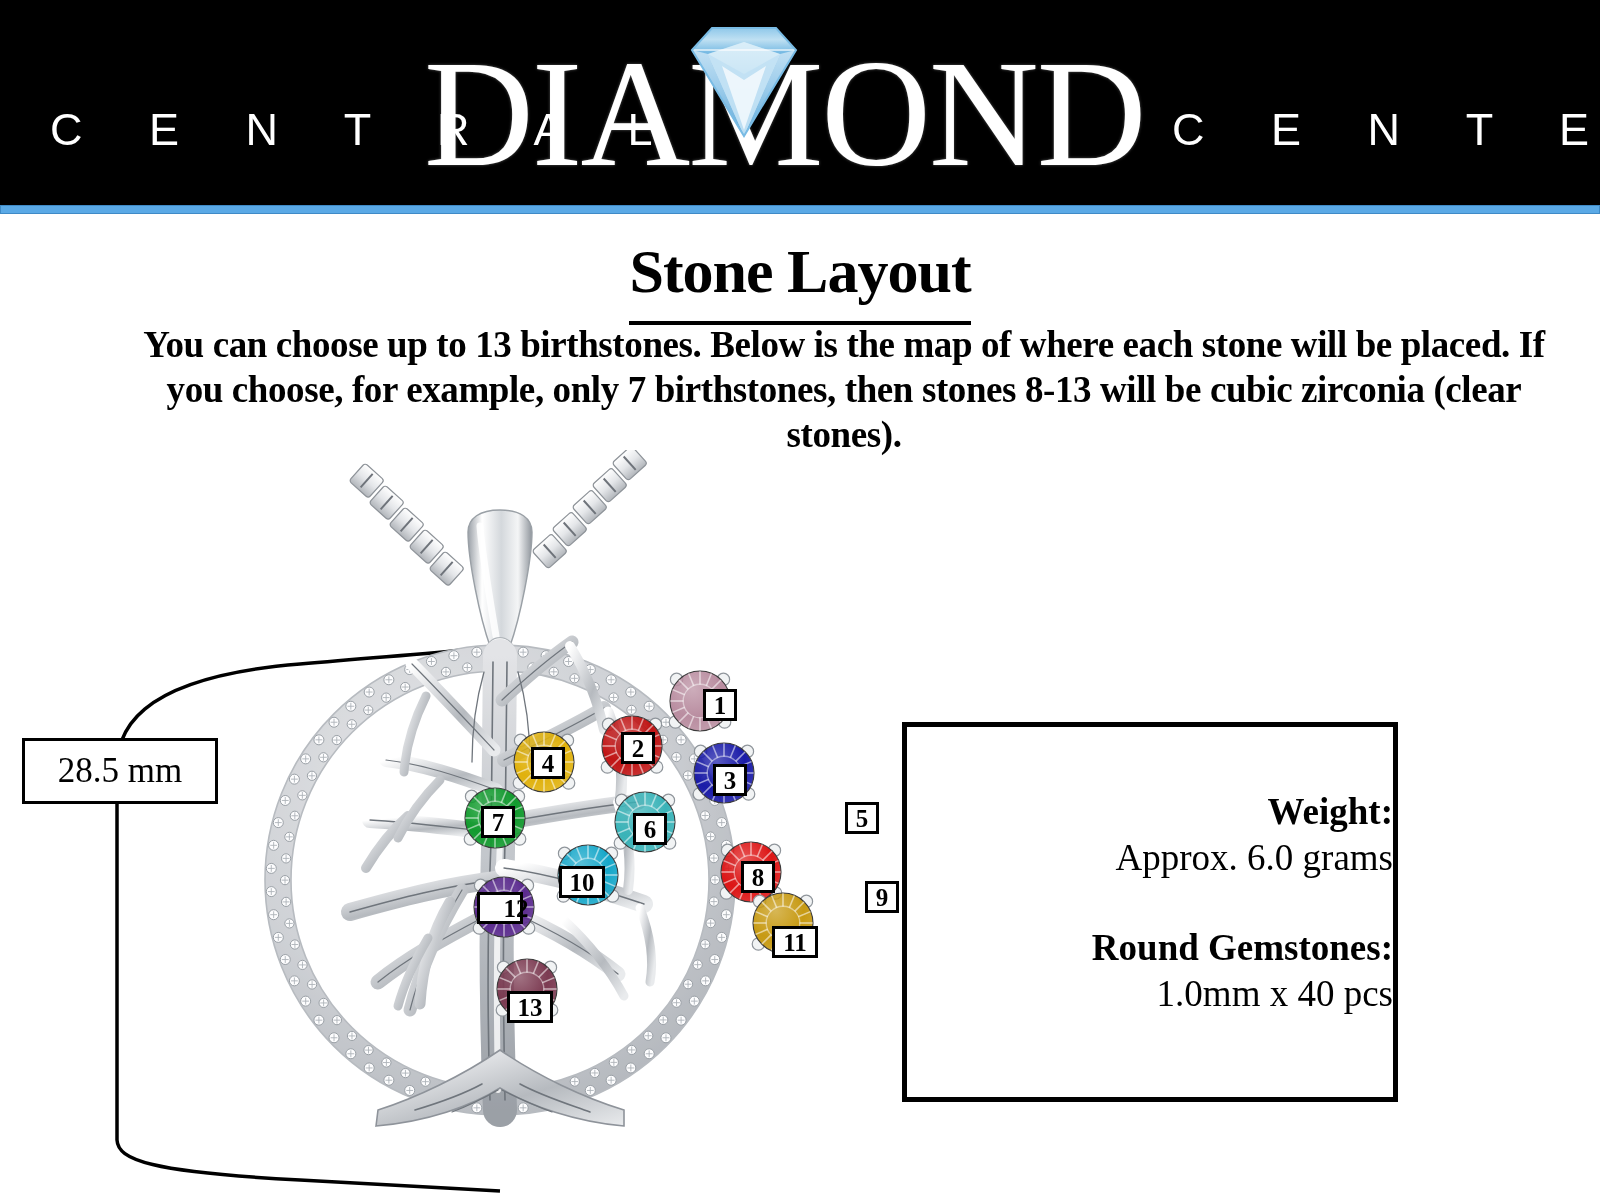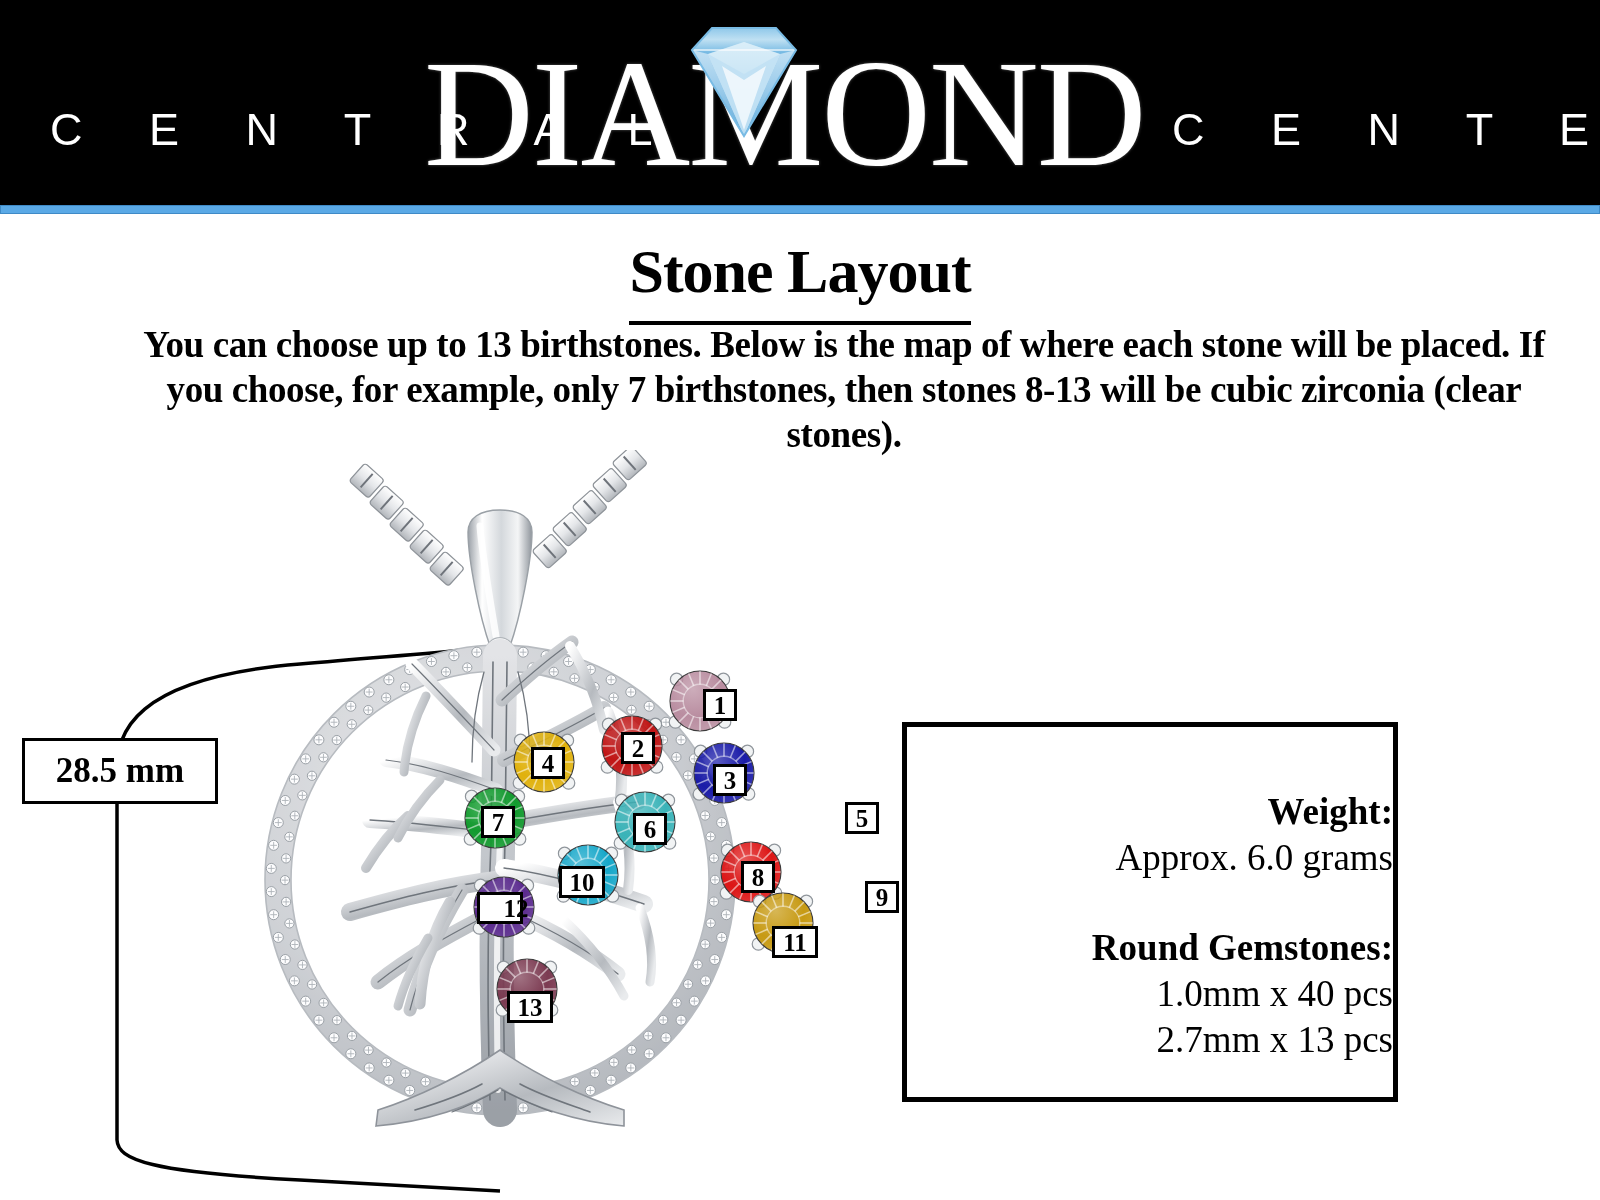--- a/index.html
+++ b/index.html
@@ -103,21 +103,21 @@
     left: 22px;
     top: 738px;
     width: 190px;
     height: 60px;
     border: 3px solid #000;
     background: #fff;
     display: flex;
     align-items: center;
     justify-content: center;
     font-family: "Liberation Serif", serif;
-    font-weight: bold;
+    font-weight: normal;
     font-size: 35px;
     color: #000;
     z-index: 6;
   }
   #dimension-leader-svg {
     position: absolute;
     left: 0; top: 600px;
     width: 620px;
     height: 600px;
     z-index: 3;
@@ -1062,15 +1062,14 @@
 </div>
 
 <div id="spec-box">
   <div id="spec-weight-block">
     <div class="spec-heading">Weight:</div>
     <div class="spec-value">Approx. 6.0 grams</div>
   </div>
   <div id="spec-gems-block">
     <div class="spec-heading">Round Gemstones:</div>
     <div class="spec-value">1.0mm x 40 pcs</div>
-    <div class="spec-value">2.7mm x 13 pcs</div>
   </div>
 </div>
 
 </body></html>

